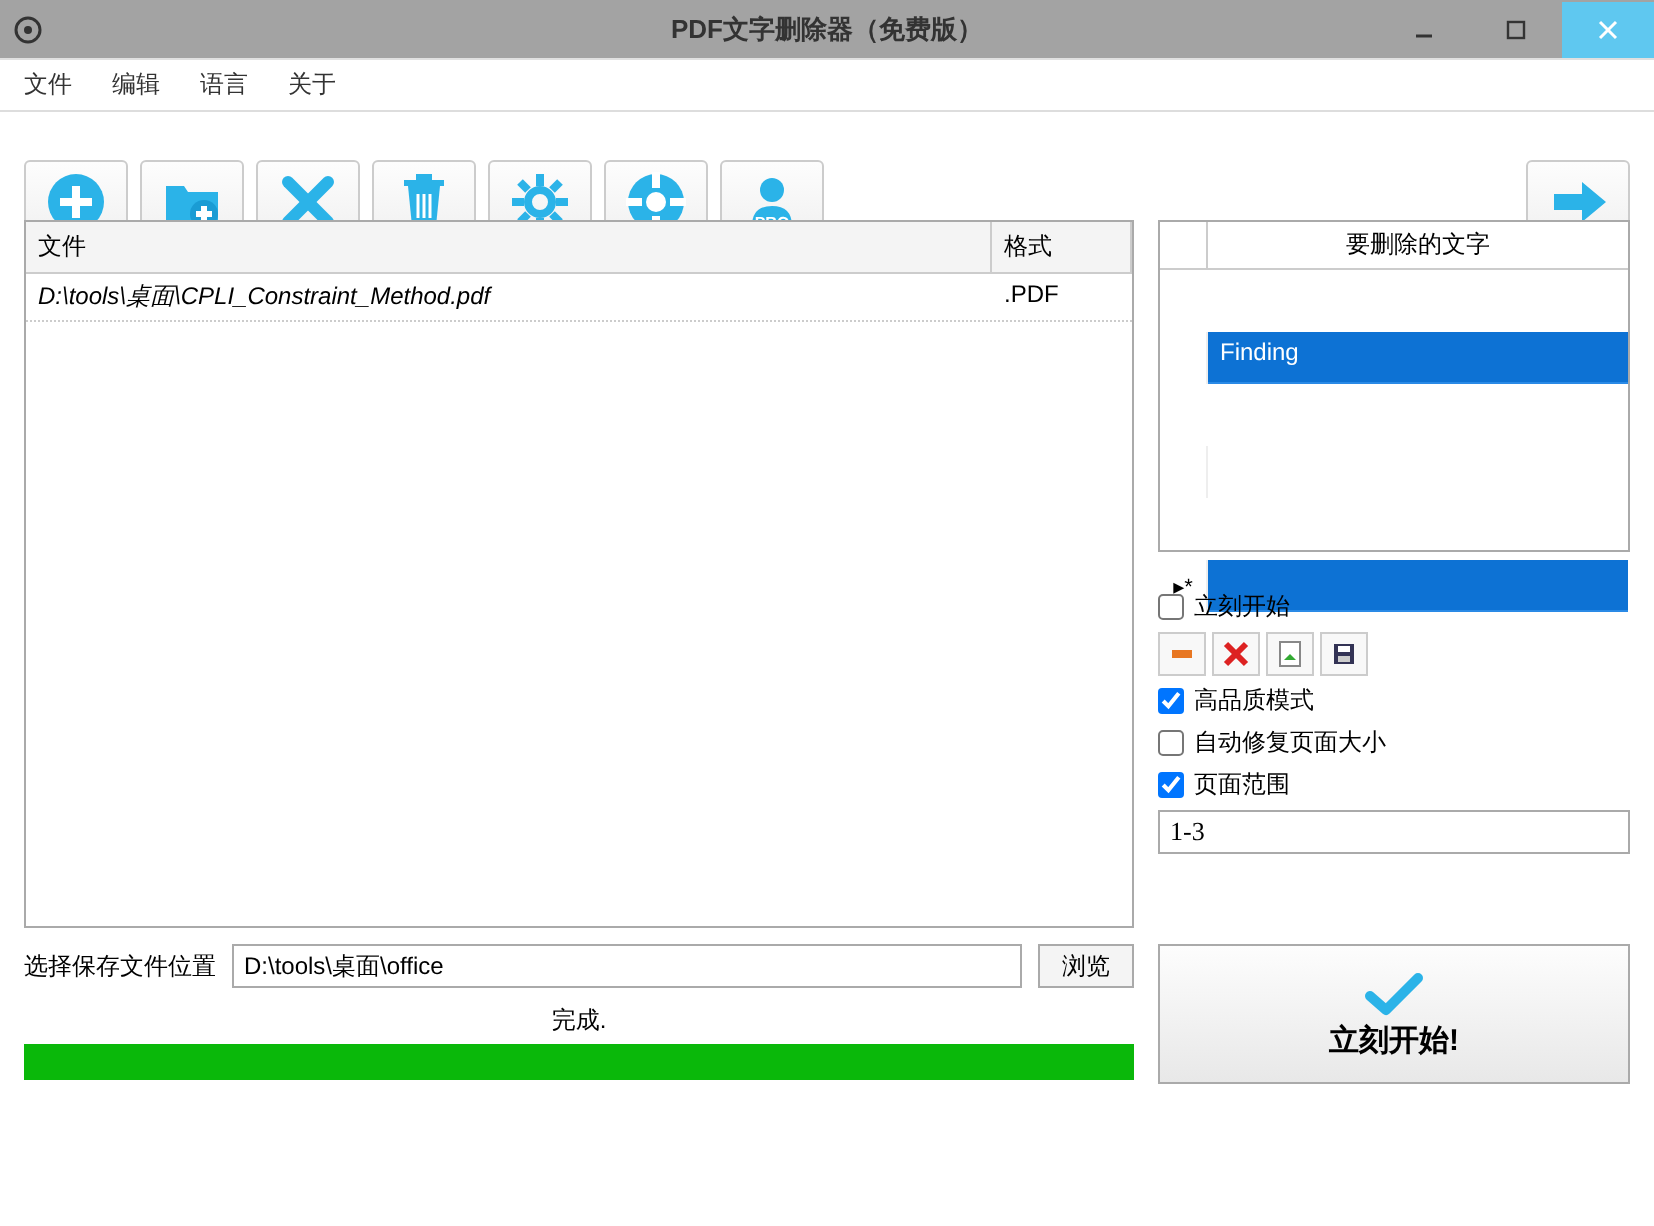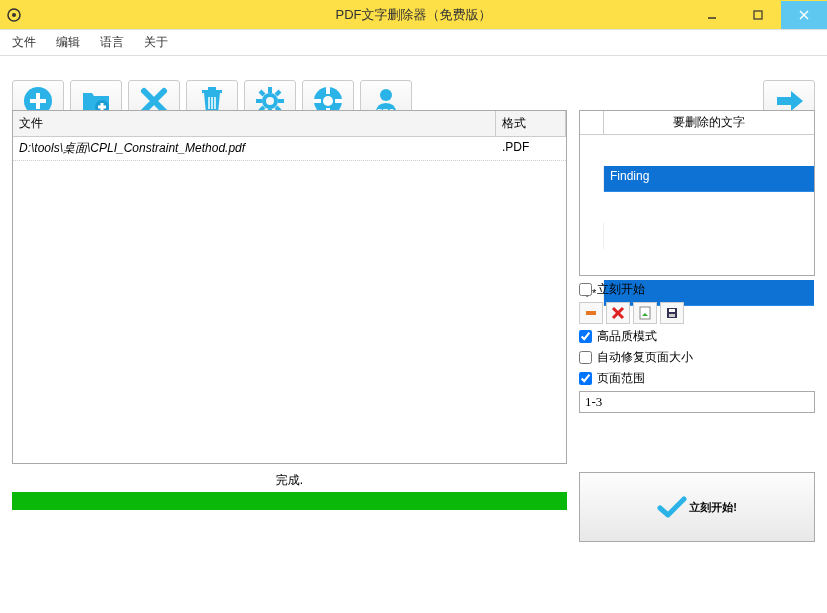--- a/index.html
+++ b/index.html
@@ -1,17 +1,17 @@
 <!DOCTYPE html>
 <html><head>
 <meta charset="utf-8">
 <style>
 * { box-sizing: border-box; margin: 0; padding: 0; }
 body { font-family: "Microsoft YaHei", Arial, sans-serif; font-size: 12px; background: #fff; width: 827px; height: 613px; overflow: hidden; }
-.titlebar { height: 30px; background: #fde047; display: flex; align-items: center; border-bottom: 1px solid #e0e0e0; position: relative; }
+.titlebar { height: 30px; background: #a3a3a3; display: flex; align-items: center; border-bottom: 1px solid #e0e0e0; position: relative; font-weight: bold; }
 .titlebar-icon { width: 16px; height: 16px; margin-left: 6px; }
 .titlebar-title { position: absolute; left: 50%; transform: translateX(-50%); font-size: 13px; color: #333; }
 .titlebar-controls { margin-left: auto; display: flex; }
 .titlebar-btn { width: 46px; height: 28px; display: flex; align-items: center; justify-content: center; color: #555; }
 .titlebar-btn.close { background: #5fc8f0; color: #fff; }
 .menubar { height: 26px; display: flex; align-items: center; padding: 0 12px; gap: 20px; border-bottom: 1px solid #ddd; }
 .menubar span { font-size: 12px; color: #333; }
 .toolbar { height: 48px; display: flex; align-items: center; padding: 6px 12px; gap: 6px; }
 .toolbtn { width: 52px; height: 42px; background: linear-gradient(#fdfdfd,#f0f0f0); border: 1px solid #ccc; border-radius: 3px; display: flex; align-items: center; justify-content: center; margin-top: 42px; }
 .toolbtn svg { width: 32px; height: 32px; }
@@ -20,21 +20,21 @@
 .left { flex: 1; display: flex; flex-direction: column; }
 .table-container { border: 1px solid #aaa; height: 100%; background: #fff; }
 .thead { display: flex; background: #f4f4f4; border-bottom: 1px solid #ccc; }
 .th { padding: 4px 6px; border-right: 1px solid #ccc; font-size: 12px; }
 .th.file { flex: 1; }
 .th.format { width: 70px; }
 .trow { display: flex; border-bottom: 1px dotted #ccc; }
 .td { padding: 3px 6px; font-size: 12px; }
 .td.file { flex: 1; font-style: italic; }
 .td.format { width: 70px; }
-.right { width: 236px; display: flex; flex-direction: column; gap: 5px; }
+.right { width: 236px; display: flex; flex-direction: column; gap: 19px; }
 .wordlist { border: 1px solid #aaa; background: #fff; height: 166px; }
 .wh { display: flex; border-bottom: 1px solid #ccc; }
 .wh1 { width: 24px; border-right: 1px solid #ccc; }
 .wh2 { flex: 1; padding: 3px 6px; text-align: center; }
 .wrow { display: flex; height: 26px; margin-top: 31px; }
 .wc1 { width: 24px; border-right: 1px solid #eee; display: flex; align-items: center; justify-content: center; font-size: 11px; }
 .wc2 { flex: 1; padding: 3px 6px; background: #0d72d4; color: #fff; border-bottom: 1px solid #2a8ae6; }
 .opts { display: flex; flex-direction: column; gap: 4px; }
 .chk { display: flex; align-items: center; gap: 5px; font-size: 12px; }
 .chk input { width: 13px; height: 13px; }
@@ -43,21 +43,21 @@
 .page-input { border: 1px solid #aaa; padding: 3px 5px; font-size: 13px; width: 100%; height: 22px; font-family: Liberation Serif, serif; }
 .bottom { display: flex; padding: 8px 12px 0 12px; gap: 12px; align-items: flex-start; }
 .bleft { flex: 1; }
 .save-row { display: flex; align-items: center; gap: 8px; margin-bottom: 8px; }
 .save-label { font-size: 12px; }
 .save-input { flex: 1; border: 1px solid #aaa; padding: 3px 5px; font-size: 12px; height: 22px; }
 .browse-btn { width: 48px; height: 22px; border: 1px solid #aaa; background: #f4f4f4; font-size: 12px; }
 .status-text { text-align: center; font-size: 12px; margin-bottom: 3px; }
 .progress { height: 18px; background: #0ab80a; }
 .bright { width: 236px; }
-.start-btn { width: 100%; height: 70px; border: 1px solid #aaa; background: linear-gradient(#fdfdfd,#e8e8e8); display: flex; flex-direction: row; align-items: center; justify-content: center; gap: 2px; font-size: 11px; font-weight: bold; }
+.start-btn { width: 100%; height: 70px; border: 1px solid #aaa; background: linear-gradient(#fdfdfd,#e8e8e8); display: flex; flex-direction: column; align-items: center; justify-content: center; gap: 2px; font-size: 15px; font-weight: bold; }
 .start-btn svg { width: 30px; height: 24px; }
 </style>
 </head>
 <body>
 
 <div class="titlebar">
   <svg class="titlebar-icon" viewBox="0 0 16 16">
       <circle cx="8" cy="8" r="6" fill="none" stroke="#333" stroke-width="1.5"></circle>
       <circle cx="8" cy="8" r="2" fill="#333"></circle>
     </svg>
@@ -235,20 +235,25 @@
           <input type="checkbox" checked="" style="">
           <span>页面范围</span>
         </label>
       <input class="page-input" value="1-3" style="">
     </div>
   </div>
 </div>
 
 <div class="bottom">
   <div class="bleft">
+    <div class="save-row">
+      <span class="save-label">选择保存文件位置</span>
+      <input class="save-input" value="D:\tools\桌面\office" style="">
+      <button class="browse-btn">浏览</button>
+    </div>
     <div class="status-text">完成.</div>
     <div class="progress"></div>
   </div>
   <div class="bright">
     <button class="start-btn">
       <svg viewBox="0 0 30 24">
           <path d="M3 13 L11 20 L27 4" fill="none" stroke="#2bb3e8" stroke-width="5" stroke-linecap="round" stroke-linejoin="round"></path>
         </svg>
       <span>立刻开始!</span>
     </button>

